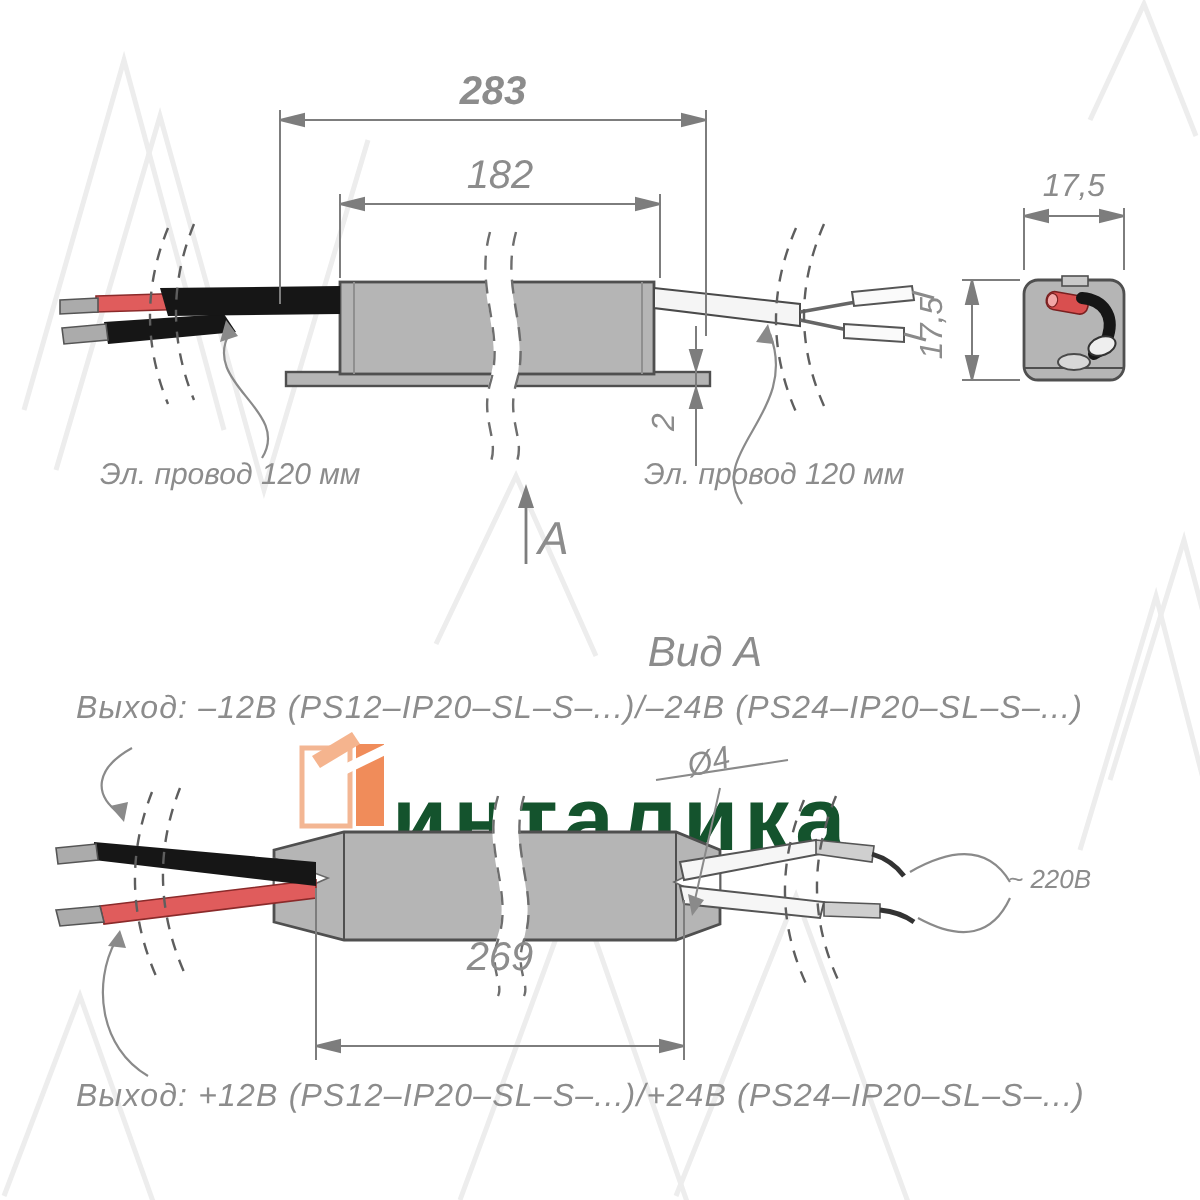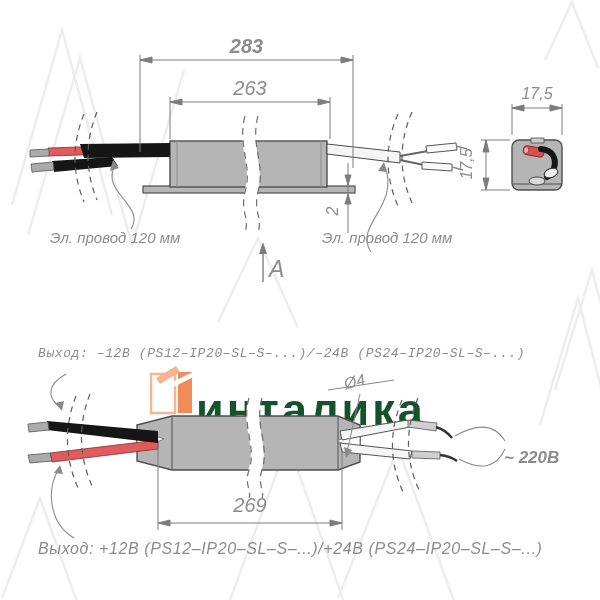--- a/index.html
+++ b/index.html
@@ -195,28 +195,29 @@
 
     <g stroke="#8a8a8a" stroke-width="1.1" fill="none">
       <path d="M66,374 C48,384 46,397 60,407"></path>
       <polygon points="62,411 55,403 64,401" fill="#8a8a8a" stroke="none"></polygon>
       <path d="M74,538 C50,524 46,492 58,470"></path>
       <polygon points="60,465 54,473 63,474" fill="#8a8a8a" stroke="none"></polygon>
     </g>
   </svg>
 
   <div class="txt dimnum" style="left:140px;top:35px;width:213px;font-weight:bold;">283</div>
-  <div class="txt dimnum" style="left:170px;top:77px;width:160px;">263</div>
+  <div class="txt dimnum" style="left:170px;top:77px;width:160px;">182</div>
   <div class="txt center rot90" style="left:318px;top:202px;width:30px;font-size:16px;">2</div>
   <div class="txt" style="left:50px;top:229px;font-size:15px;">Эл. провод 120 мм</div>
   <div class="txt" style="left:322px;top:229px;font-size:15px;">Эл. провод 120 мм</div>
   <div class="txt" style="left:269px;top:256px;font-size:23px;">А</div>
 
   <div class="txt center" style="left:512px;top:85px;width:50px;font-size:16px;">17,5</div>
   <div class="txt center rot90" style="left:442px;top:155px;width:50px;font-size:16px;">17,5</div>
 
-  <div class="txt" style="left:38px;top:346px;font-size:13px;letter-spacing:0.6px;font-family:Liberation Mono, monospace;">Выход: –12В (PS12–IP20–SL–S–...)/–24В (PS24–IP20–SL–S–...)</div>
+  <div class="txt center" style="left:300px;top:315px;width:105px;font-size:21px;">Вид А</div>
+  <div class="txt" style="left:38px;top:346px;font-size:16px;letter-spacing:0.6px;">Выход: –12В (PS12–IP20–SL–S–...)/–24В (PS24–IP20–SL–S–...)</div>
   <div class="txt" style="left:38px;top:540px;font-size:16px;letter-spacing:0.6px;text-align:center;">Выход: +12В (PS12–IP20–SL–S–...)/+24В (PS24–IP20–SL–S–...)</div>
-  <div class="txt" style="left:504px;top:448px;font-size:17px;font-weight:bold;">~ 220В</div>
-  <div class="txt dimnum" style="left:158px;top:494px;width:184px;">269</div>
+  <div class="txt" style="left:504px;top:432px;font-size:13px;">~ 220В</div>
+  <div class="txt dimnum" style="left:158px;top:468px;width:184px;">269</div>
   <div class="txt" style="left:344px;top:373px;font-size:16px;transform:rotate(-14deg);">Ø4</div>
 
 </div>
 
 </body></html>

